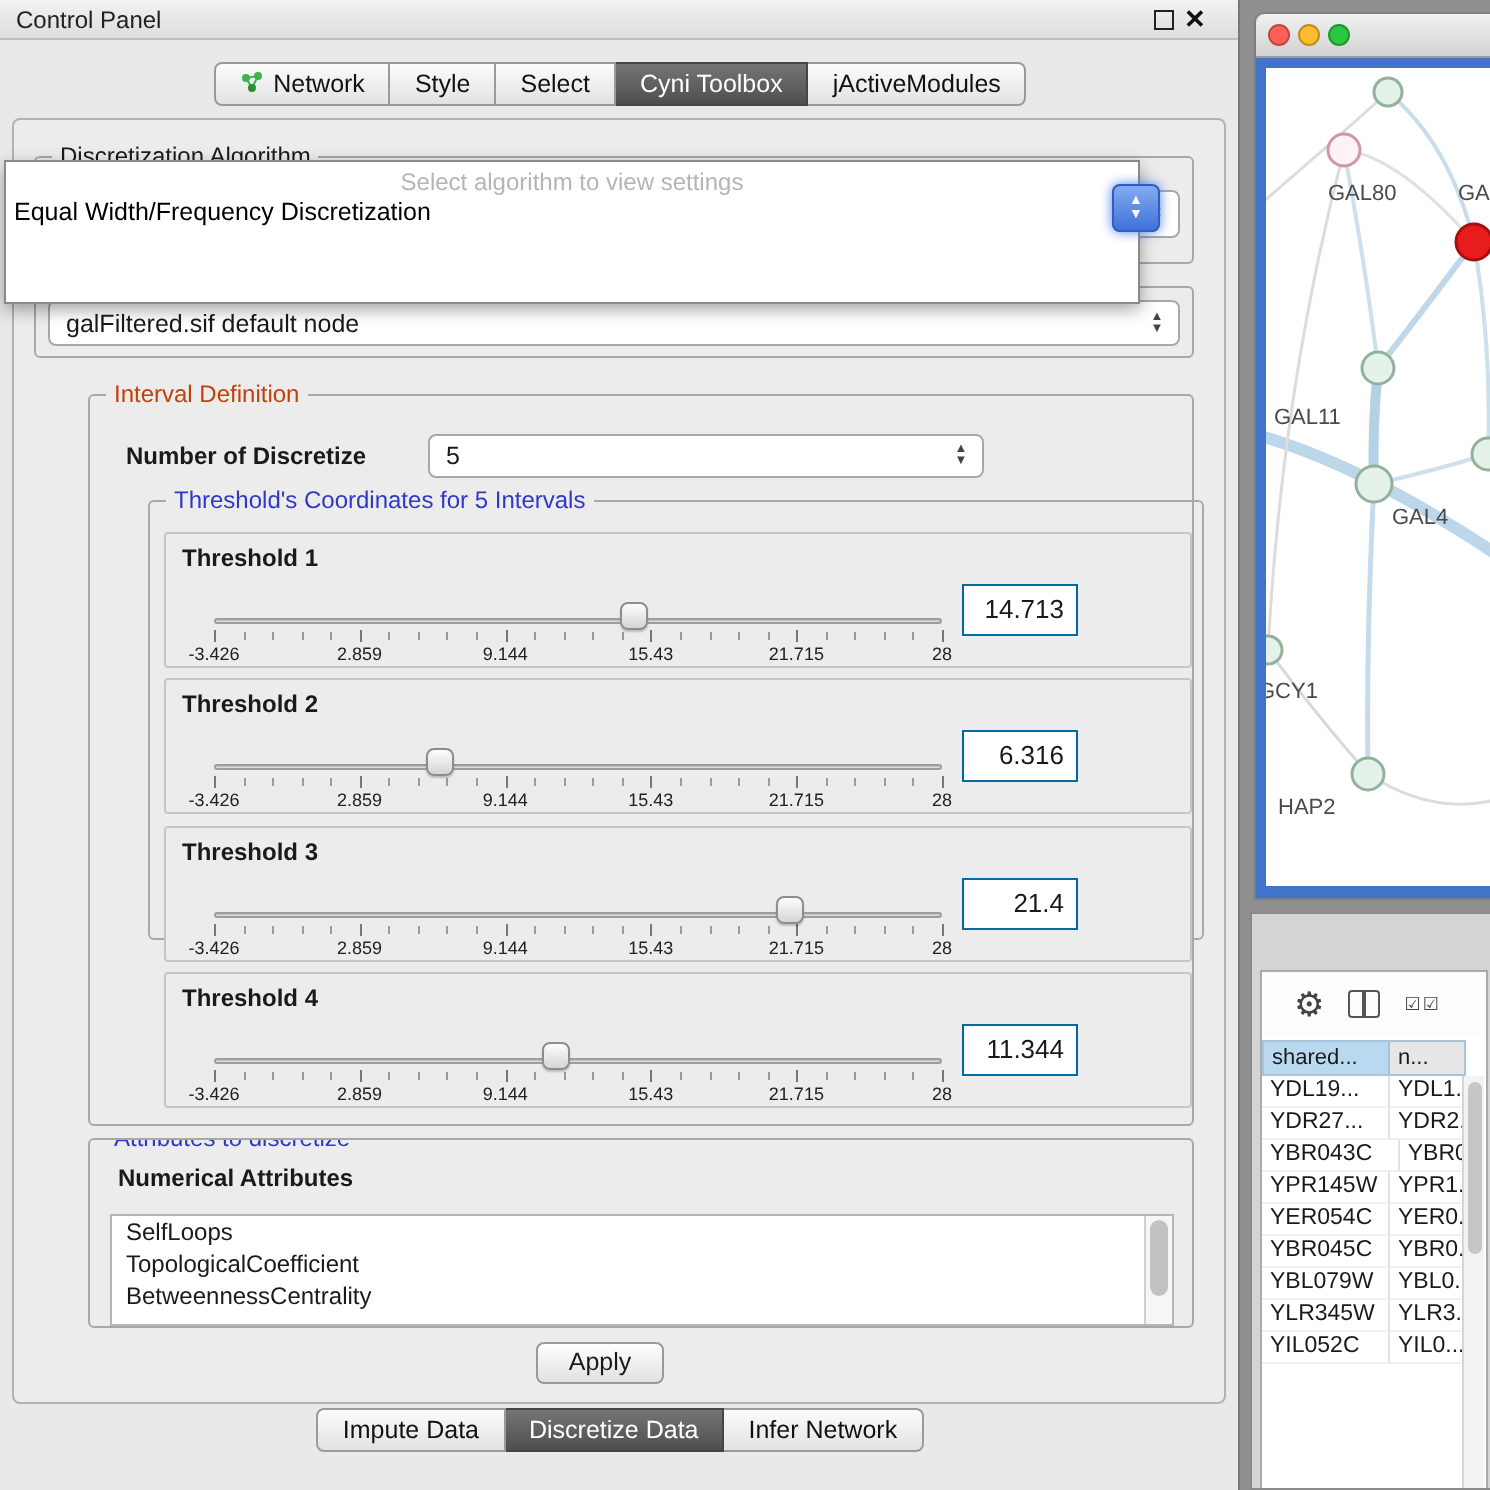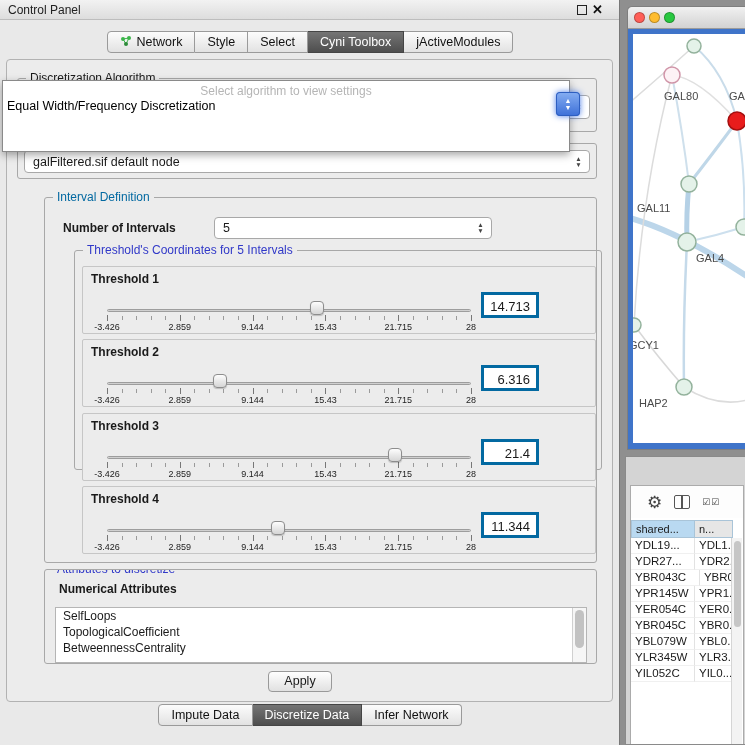--- a/index.html
+++ b/index.html
@@ -23,21 +23,21 @@
   #top-tabs .seg-tab:first-child, #bottom-tabs .seg-tab:first-child { border-left:1px solid #9a9a9a; border-radius:4px 0 0 4px; }
   #top-tabs .seg-tab:last-child, #bottom-tabs .seg-tab:last-child { border-radius:0 4px 4px 0; }
   .seg-tab.active { background:linear-gradient(#757575,#4e4e4e); color:#fff; border-color:#454545; }
 
   #cp-inner { position:absolute; left:6px; top:59px; width:607px; height:643px;
               border:1px solid #b2b2b2; border-radius:4px; background:#ececec; }
 
   .groupbox { position:absolute; border:1px solid #a8a8a8; border-radius:3px; }
   .groupbox-title { position:absolute; top:-8px; left:8px; background:#ececec; padding:0 4px;
                     font-size:12px; white-space:nowrap; }
-  .t-green { color:#0369a1; } .t-blue { color:#3038c8; }
+  .t-green { color:#c2410c; } .t-blue { color:#3038c8; }
 
   .combo { position:absolute; background:#fff; border:1px solid #a8a8a8; border-radius:4px;
            font-size:12.5px; }
   .combo-text { position:absolute; left:8px; top:50%; transform:translateY(-50%); white-space:nowrap; }
   .combo-arrows { position:absolute; right:3px; top:0; bottom:0; width:15px; display:flex;
                   flex-direction:column; align-items:center; justify-content:center;
                   font-size:6.5px; line-height:6px; color:#444; }
 
   
   #algo-group { left:17px; top:78px; width:580px; height:54px; }
@@ -70,21 +70,21 @@
   .th-track { position:absolute; left:24px; top:42px; width:364px; height:3px;
               background:linear-gradient(#bdbdbd,#e3e3e3); border:1px solid #9d9d9d; border-radius:2px; }
   .th-thumb { position:absolute; top:34px; width:14px; height:14px;
               background:linear-gradient(#fdfdfd,#d5d5d5); border:1px solid #8d8d8d; border-radius:4px;
               box-shadow:0 1px 1px rgba(0,0,0,.2); }
   .th-tick { position:absolute; top:49px; width:1px; height:4px; background:#9a9a9a; }
   .th-tick.major { top:48px; height:6px; background:#777; }
   .th-ticklabel { position:absolute; top:55px; font-size:9px; color:#222; transform:translateX(-50%);
                   white-space:nowrap;text-align:center; }
   .th-value { position:absolute; left:398px; top:25px; width:58px; height:26px; background:#fff;
-              border:3px solid #0369a1; font-size:13px; text-align:right; line-height:24px;
+              border:1px solid #0369a1; font-size:13px; text-align:right; line-height:24px;
               padding-right:6px; }
 
   
   #attributes-group { left:44px; top:569px; width:553px; height:95px; overflow:hidden; }
   #attr-subtitle { position:absolute; left:14px; top:12px; font-weight:bold; font-size:12px; }
   #attr-list { position:absolute; left:10px; top:37px; width:532px; height:56px; background:#fff;
                border:1px solid #b5b5b5; overflow:hidden; }
   .attr-item { font-size:12px; padding:1px 0 1px 7px; white-space:nowrap; }
   #attr-scrollbar { position:absolute; right:0; top:0; bottom:0; width:14px; background:#f6f6f6;
                     border-left:1px solid #d0d0d0; }
@@ -186,21 +186,21 @@
     <div id="tabledata-group" class="groupbox">
       <span class="groupbox-title">Table Data</span>
       <div id="tabledata-combo" class="combo">
         <span class="combo-text">galFiltered.sif default node</span>
         <span class="combo-arrows">▲<br>▼</span>
       </div>
     </div>
 
     <div id="interval-group" class="groupbox">
       <span class="groupbox-title t-green">Interval Definition</span>
-      <span id="num-label">Number of Intervals</span>
+      <span id="num-label">Number of Discretize</span>
       <div id="num-combo" class="combo">
         <span class="combo-text">5</span>
         <span class="combo-arrows">▲<br>▼</span>
       </div>
       <div id="thresholds-group">
         <span class="groupbox-title t-blue" style="background:#ececec;">Threshold's Coordinates for 5 Intervals</span>
         <div id="th-panels">
             <div class="th-panel" style="top: 15px;">
               <div class="th-label">Threshold 1</div>
               <div class="th-track"></div>

